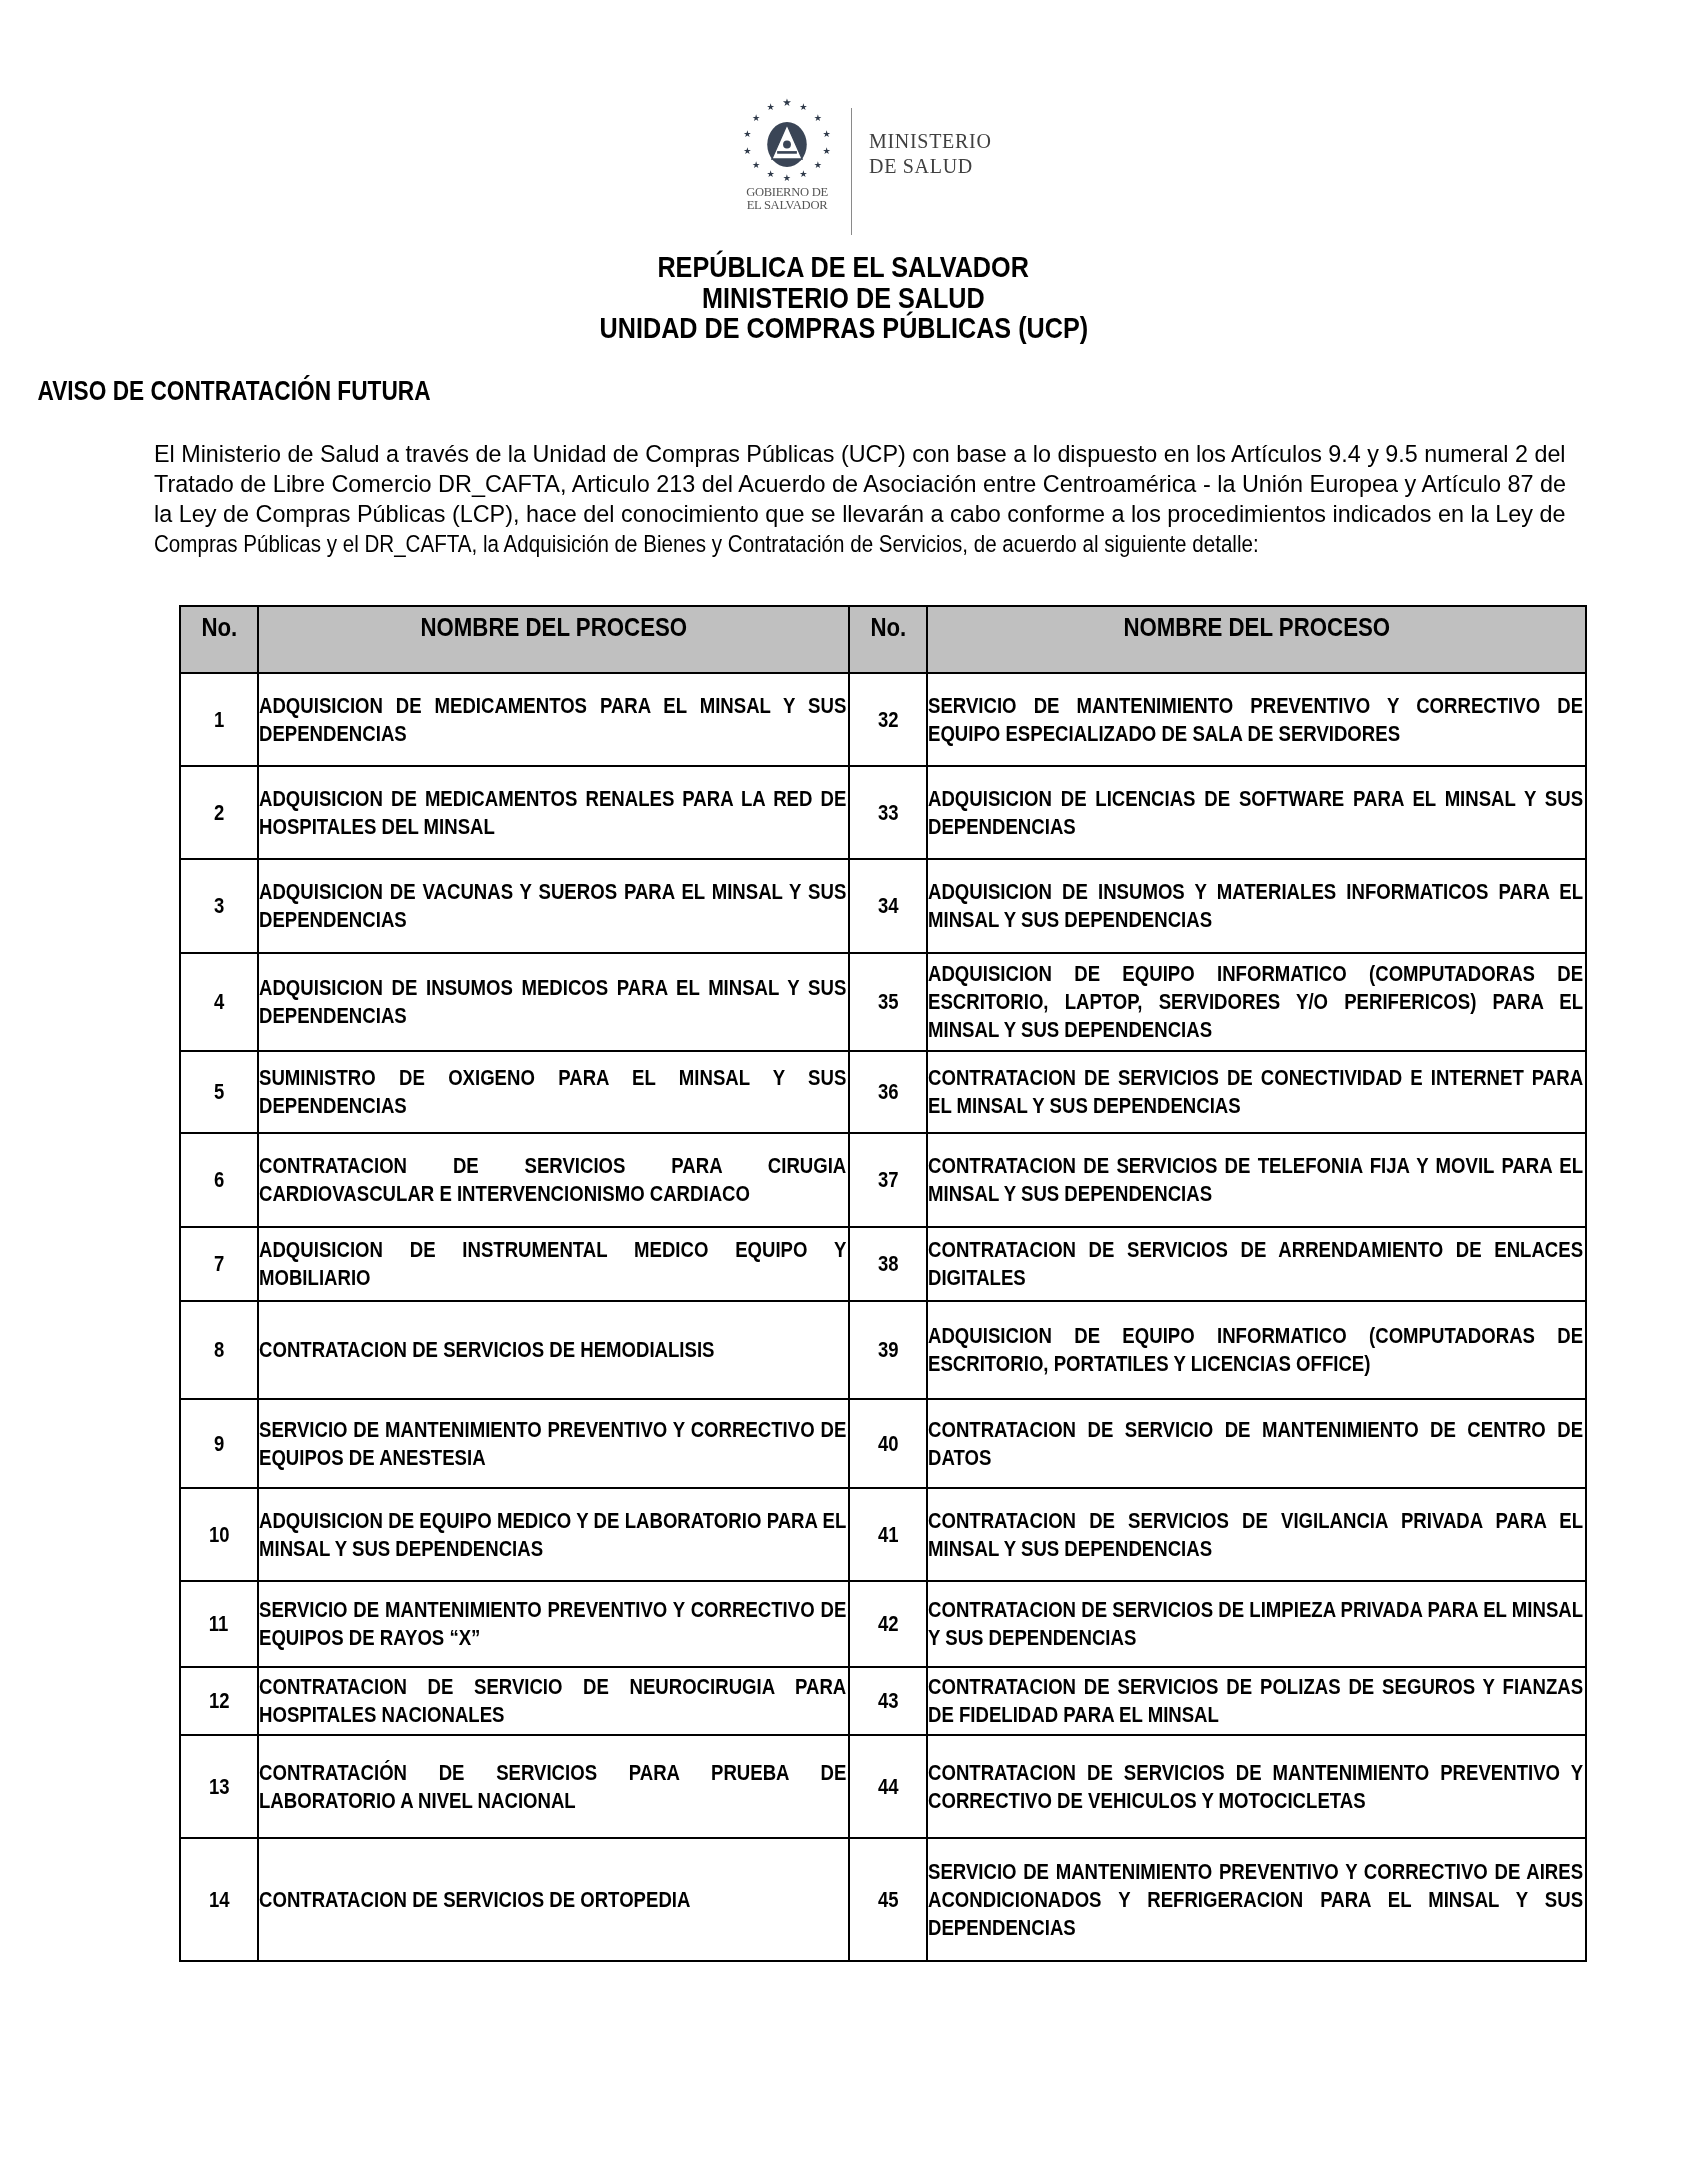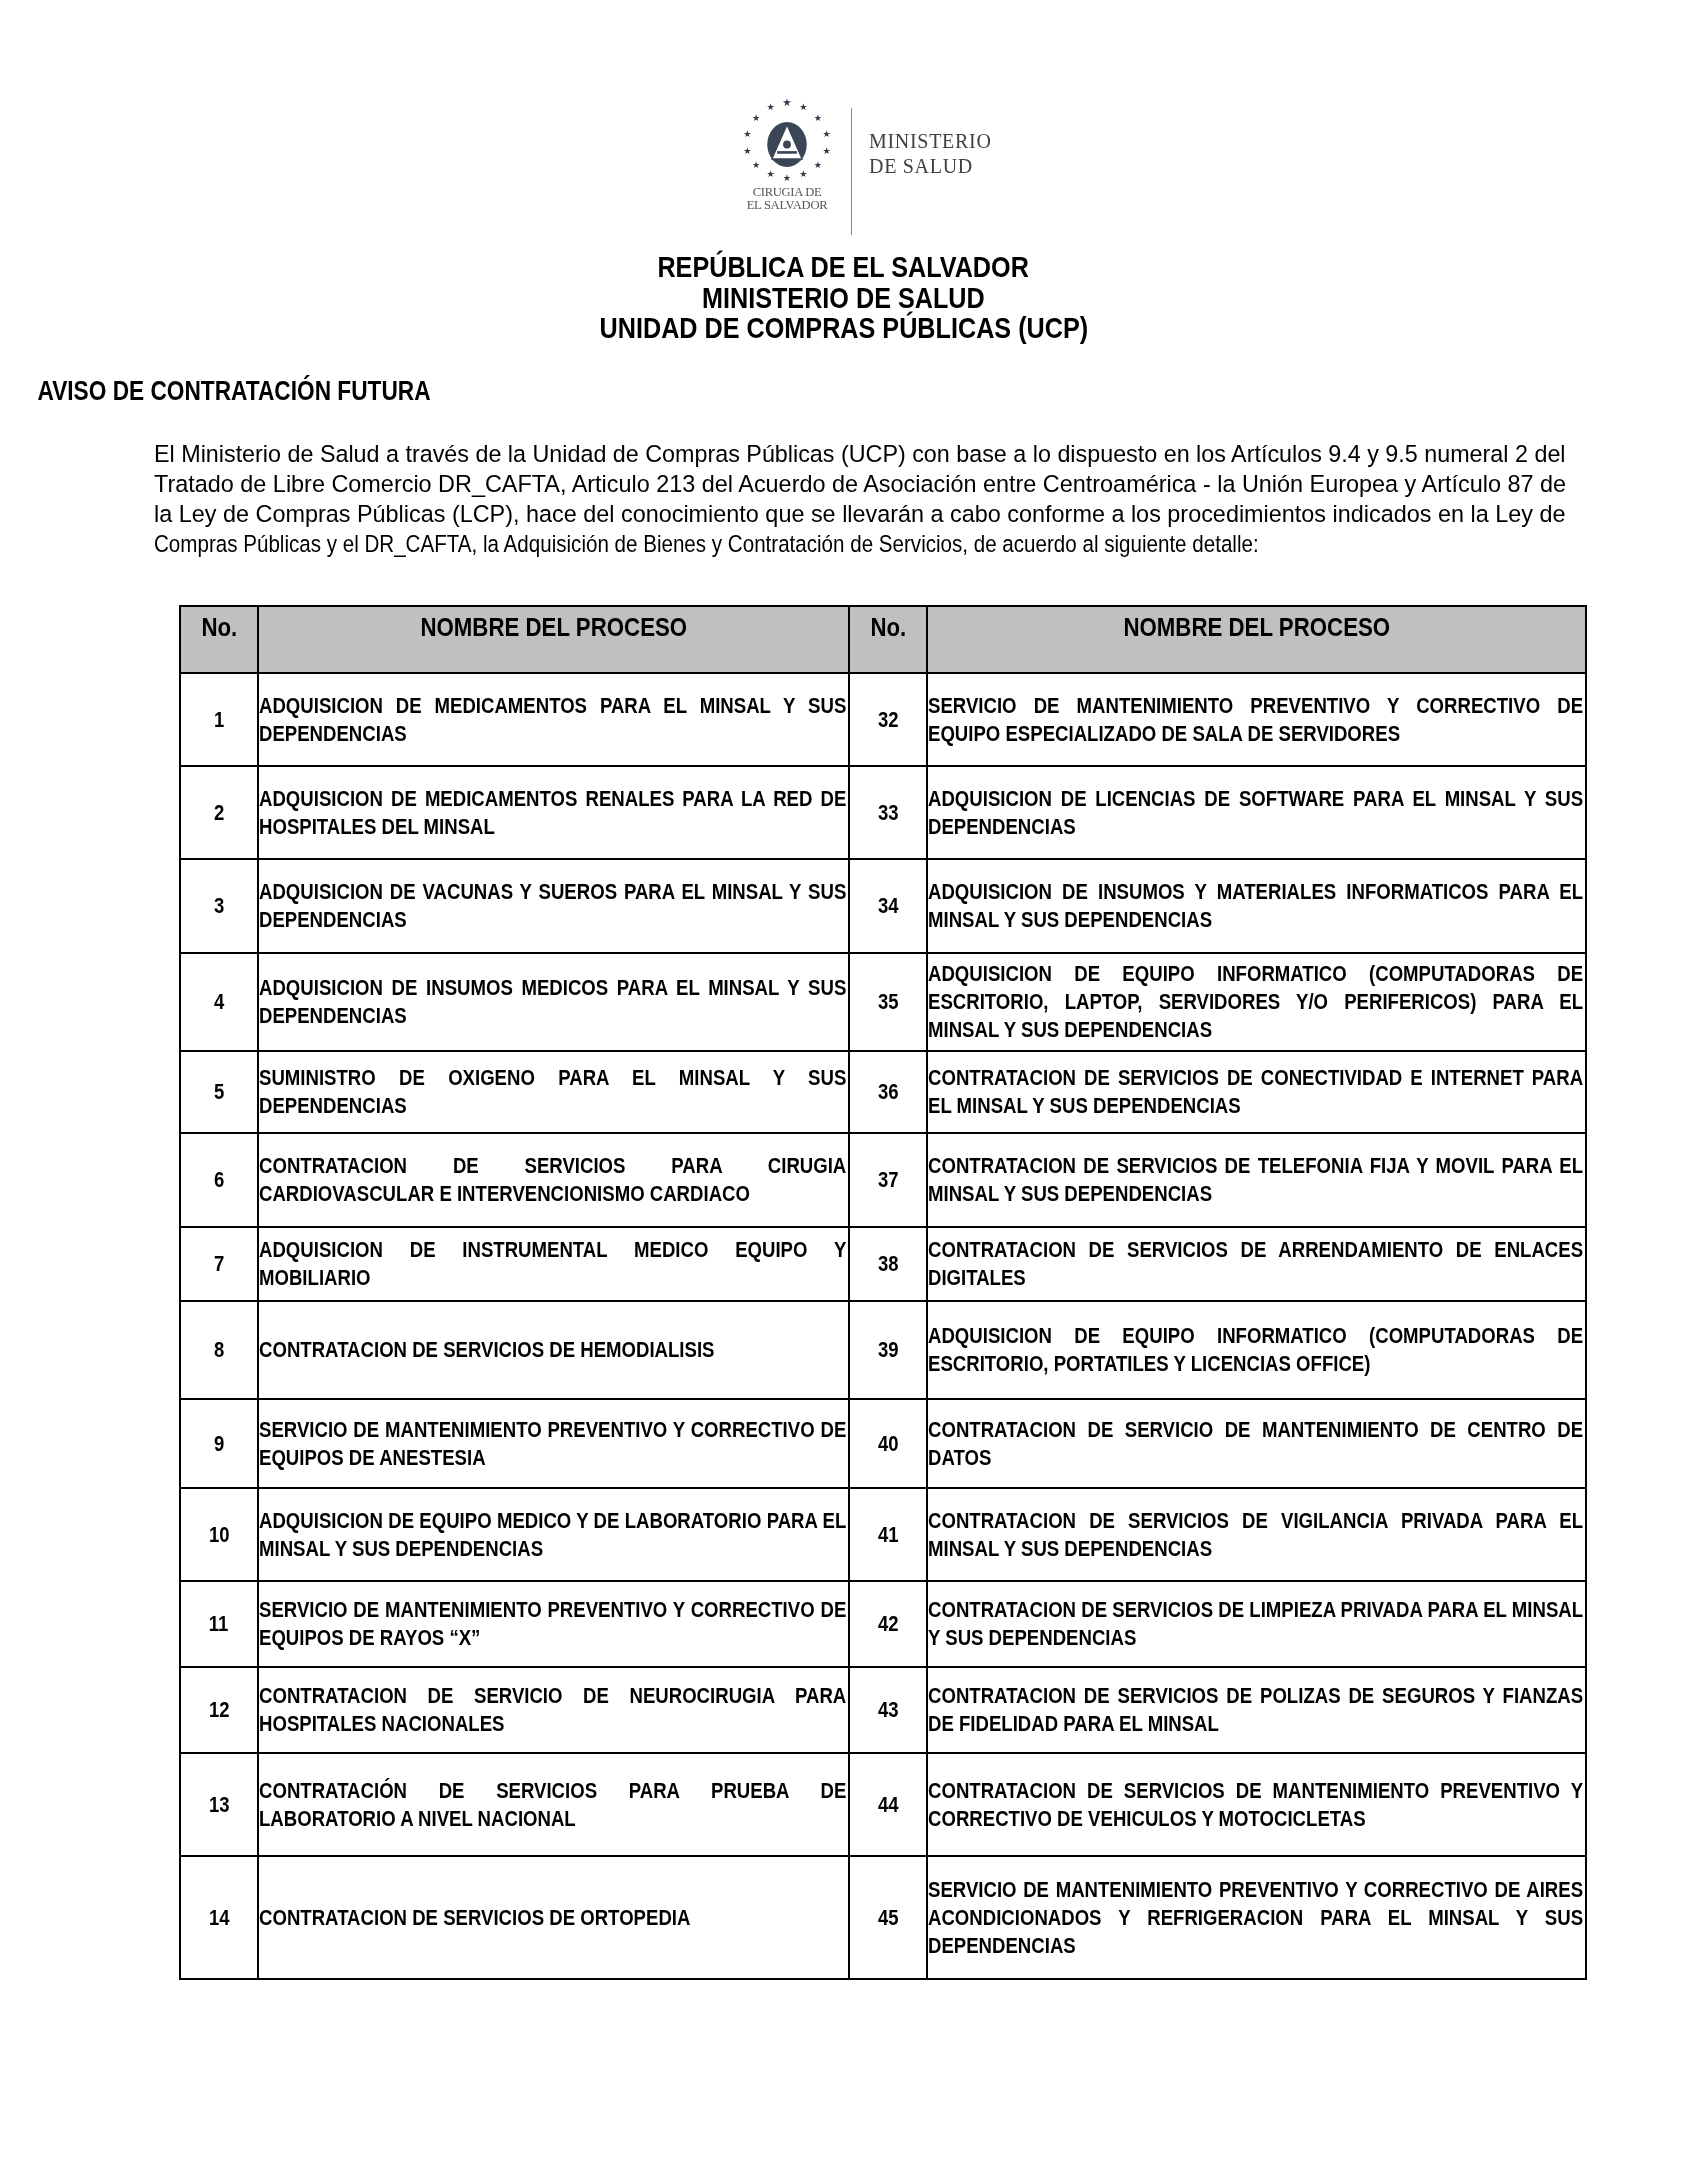--- a/index.html
+++ b/index.html
@@ -54,21 +54,21 @@
         <text x="110" y="128" font-size="14" text-anchor="middle">★</text>
         <text x="85" y="134" font-size="14" text-anchor="middle">★</text>
       </g>
       <ellipse cx="85" cy="78" rx="30" ry="34" fill="#3a4556"></ellipse>
       <polygon points="85,48 108,100 62,100" fill="#ffffff" stroke="#3a4556" stroke-width="2"></polygon>
       <circle cx="85" cy="78" r="6" fill="#3a4556"></circle>
       <rect x="70" y="88" width="30" height="4" fill="#3a4556"></rect>
     </g>
   </svg>
   <div class="gov-text">
-    <div>CIRUGIA DE</div>
+    <div>GOBIERNO DE</div>
     <div>EL SALVADOR</div>
   </div>
   <div class="divider"></div>
   <div class="ministry">
     <div>MINISTERIO</div>
     <div>DE SALUD</div>
   </div>
 </div>
 
 <div class="hdr" style="top:250px"><span>REPÚBLICA DE EL SALVADOR</span></div>
@@ -203,21 +203,21 @@
       <tr style="height: 86px;">
         <td class="num"><span>11</span></td>
         <td class="name">
           <span class="inner">SERVICIO DE MANTENIMIENTO PREVENTIVO Y CORRECTIVO DE EQUIPOS DE RAYOS “X”</span>
         </td>
         <td class="num"><span>42</span></td>
         <td class="name right">
           <span class="inner">CONTRATACION DE SERVICIOS DE LIMPIEZA PRIVADA PARA EL MINSAL Y SUS DEPENDENCIAS</span>
         </td>
       </tr>
-      <tr style="height: 86px; border-radius: 15px;">
+      <tr style="height: 68px; border-radius: 15px;">
         <td class="num"><span>12</span></td>
         <td class="name">
           <span class="inner">CONTRATACION DE SERVICIO DE NEUROCIRUGIA PARA HOSPITALES NACIONALES</span>
         </td>
         <td class="num"><span>43</span></td>
         <td class="name right">
           <span class="inner">CONTRATACION DE SERVICIOS DE POLIZAS DE SEGUROS Y FIANZAS DE FIDELIDAD PARA EL MINSAL</span>
         </td>
       </tr>
       <tr style="height: 103px;">

